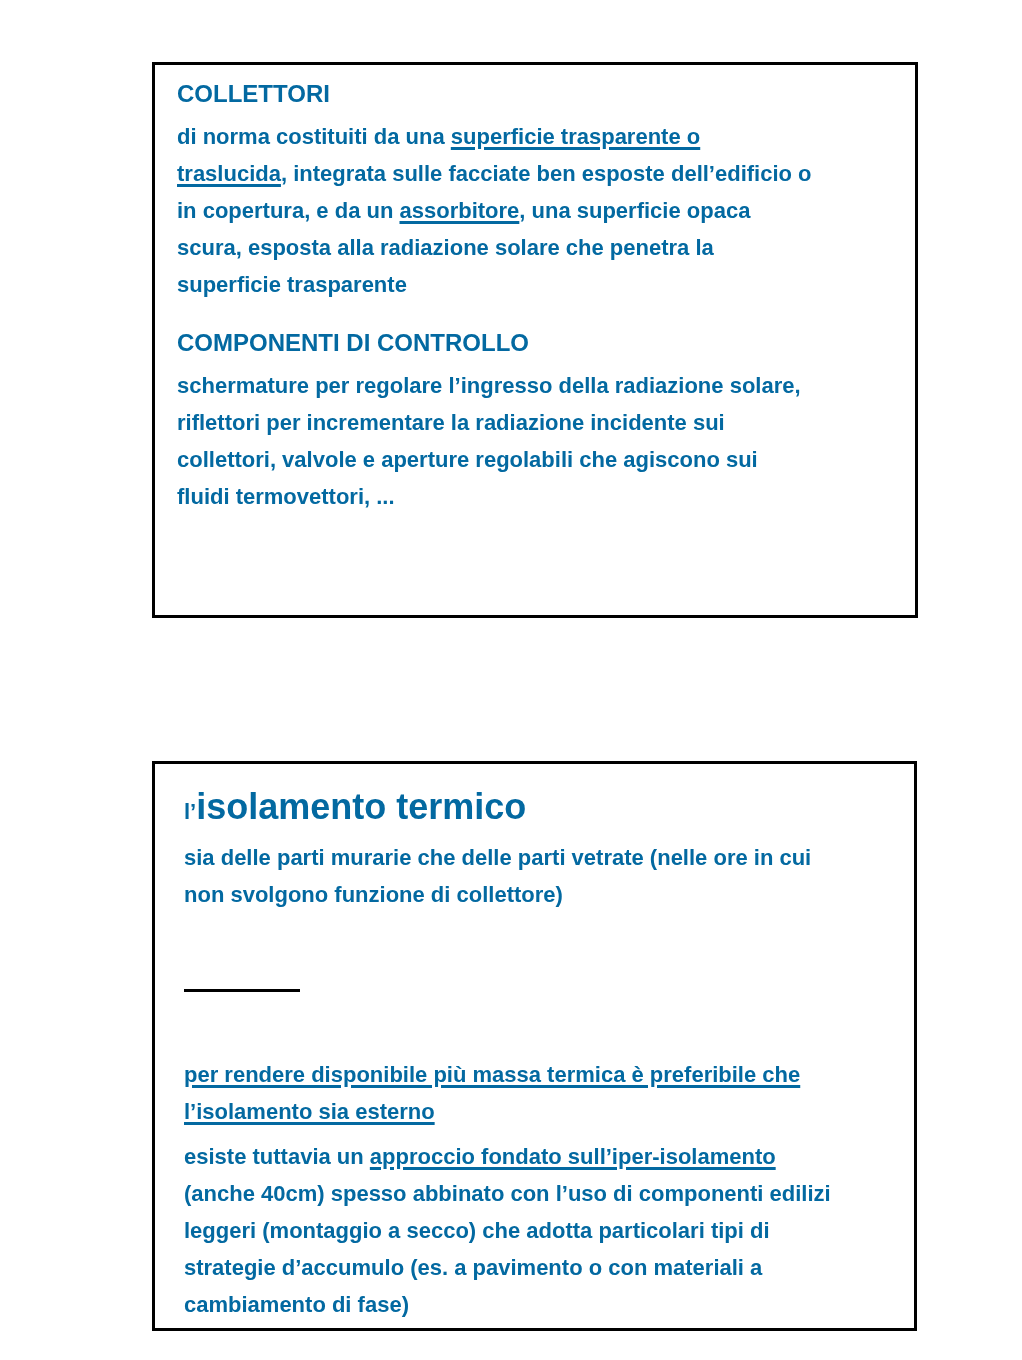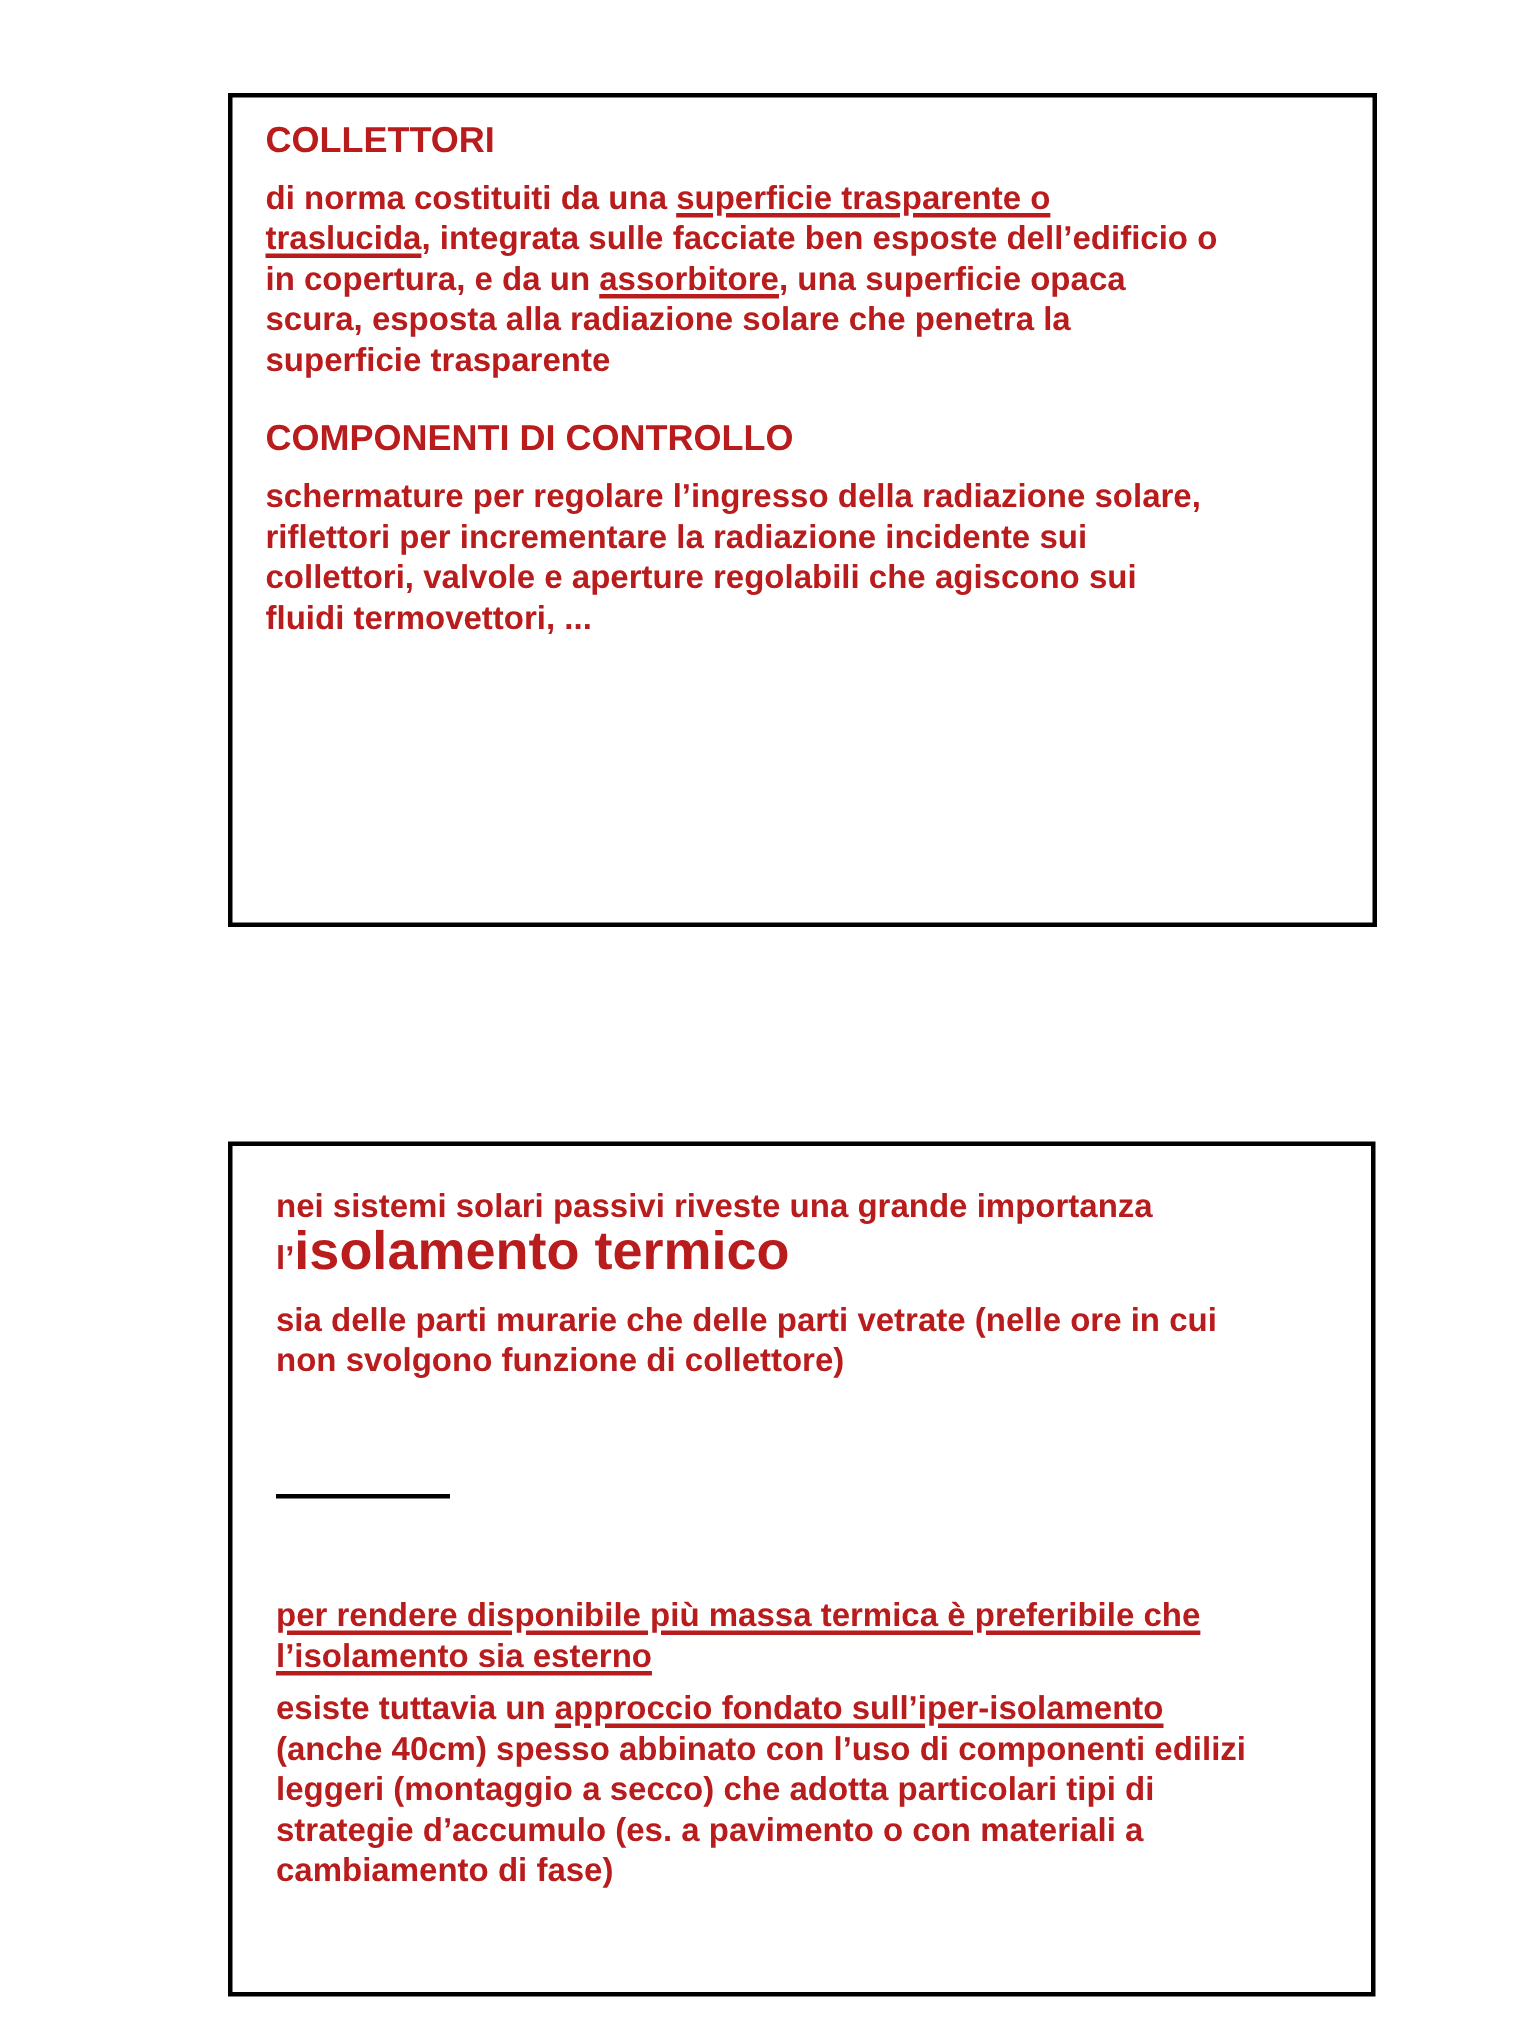--- a/index.html
+++ b/index.html
@@ -3,21 +3,21 @@
 <meta charset="utf-8">
 <style>
   html, body { margin: 0; padding: 0; background: #ffffff; }
   .page {
     position: relative;
     width: 968px;
     height: 1360px;
     background: #ffffff;
     font-family: "Liberation Sans", sans-serif;
     font-weight: bold;
-    color: #b91c1c;
+    color: #0369a1;
     overflow: hidden;
   }
   .box {
     position: absolute;
     left: 152px;
     width: 718px;
     border: 3px solid #000000;
     background: #ffffff;
   }
   .box-components  { top: 62px;  height: 535px; padding: 15px 20px 0 22px; }
@@ -27,21 +27,21 @@
     font-size: 24px;
     line-height: 28px;
     margin: 0 0 10px 0;
     font-weight: bold;
     letter-spacing: 0;
   }
   .section + .section { margin-top: 26px; }
 
   .para {
     font-size: 22px;
-    line-height: 27px;
+    line-height: 37px;
     margin: 0;
   }
   .box-components .para { width: 636px; }
   .box-isolamento .para { width: 671px; }
 
   .u {
     text-decoration: underline;
     text-decoration-thickness: 2.5px;
     text-underline-offset: 3px;
   }
@@ -76,21 +76,20 @@
       <h2 class="heading">COLLETTORI</h2>
       <p class="para"><span>di norma costituiti da una </span><span class="u">superficie trasparente o traslucida</span><span>, integrata sulle facciate ben esposte dell’edificio o in copertura, e da un </span><span class="u">assorbitore</span><span>, una superficie opaca scura, esposta alla radiazione solare che penetra la superficie trasparente</span></p>
     </div>
     <div class="section">
       <h2 class="heading">COMPONENTI DI CONTROLLO</h2>
       <p class="para"><span>schermature per regolare l’ingresso della radiazione solare, riflettori per incrementare la radiazione incidente sui collettori, valvole e aperture regolabili che agiscono sui fluidi termovettori, ...</span></p>
     </div>
   </section>
 
   <section class="box box-isolamento">
-    <p class="para">nei sistemi solari passivi riveste una grande importanza</p>
     <p class="emphasis-line"><span>l’</span><span class="emph">isolamento termico</span></p>
     <p class="para detail">sia delle parti murarie che delle parti vetrate (nelle ore in cui non svolgono funzione di collettore)</p>
     <div class="divider"></div>
     <p class="para statement-para"><span class="u">per rendere disponibile più massa termica è preferibile che l’isolamento sia esterno</span></p>
     <p class="para closing-para"><span class="closing-lead"><span>esiste tuttavia un </span><span class="u">approccio fondato sull’iper-isolamento</span></span><span>(anche 40cm) spesso abbinato con l’uso di componenti edilizi leggeri (montaggio a secco) che adotta particolari tipi di strategie d’accumulo (es. a pavimento o con materiali a cambiamento di fase)</span></p>
   </section>
 
 </div>
 
 </body></html>

